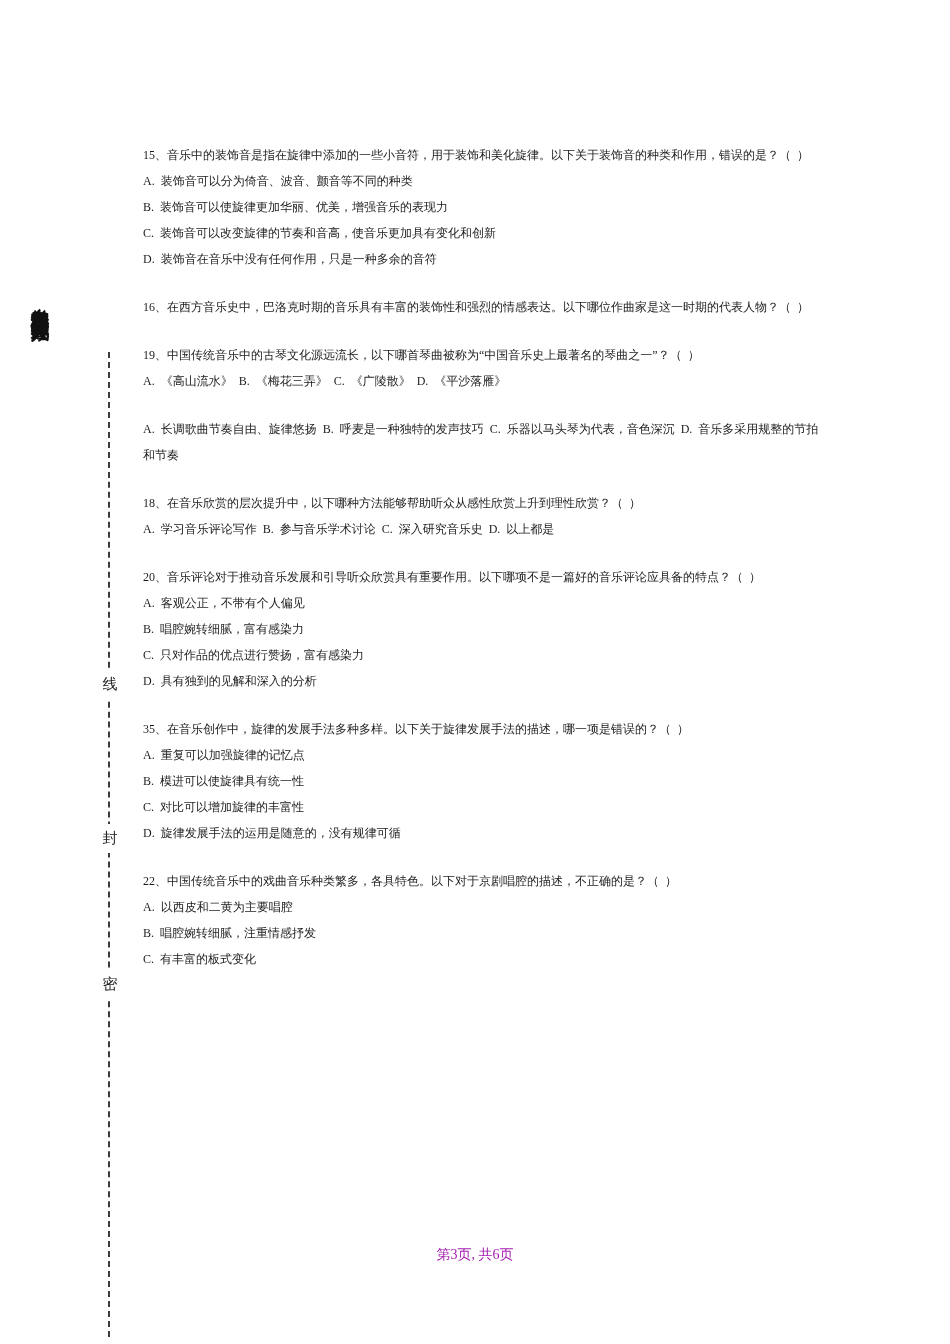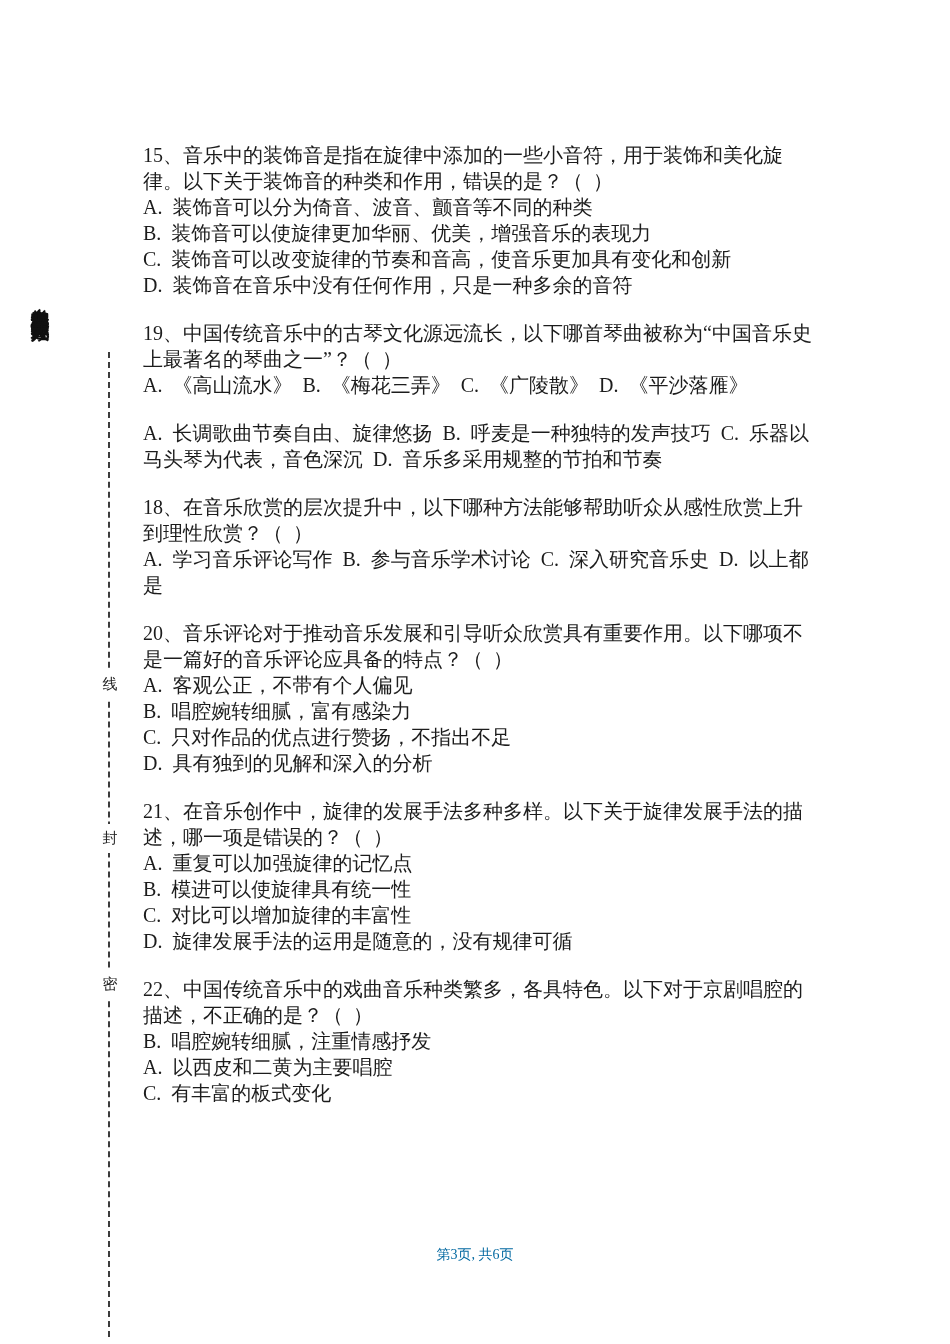--- a/index.html
+++ b/index.html
@@ -47,34 +47,34 @@
   }
   .seal-char.c0 { top: 318px; }
   .seal-char.c1 { top: 472px; }
   .seal-char.c2 { top: 618px; }
   
   .content {
     position: absolute;
     left: 143px;
     top: 142px;
     width: 678px;
-    font-size: 20px;
+    font-size: 12px;
     line-height: 26px;
   }
   .question { margin-bottom: 22px; }
   .stem, .option { white-space: pre-wrap; }
   
   .footer {
     position: absolute;
     left: 0;
     right: 0;
     top: 1246px;
     text-align: center;
     font-size: 14px;
-    color: #0369a1;
+    color: #a21caf;
   }
 </style>
 </head>
 <body>
 
 <div class="page">
 
   <div class="margin-vertical">自觉遵守考场纪律如考试作弊此答卷无效</div>
 
   <div class="seal-line">
@@ -87,56 +87,57 @@
 
     <section class="question">
       <p class="stem">15、音乐中的装饰音是指在旋律中添加的一些小音符，用于装饰和美化旋律。以下关于装饰音的种类和作用，错误的是？（  ）</p>
       <p class="option">A.  装饰音可以分为倚音、波音、颤音等不同的种类</p>
       <p class="option">B.  装饰音可以使旋律更加华丽、优美，增强音乐的表现力</p>
       <p class="option">C.  装饰音可以改变旋律的节奏和音高，使音乐更加具有变化和创新</p>
       <p class="option">D.  装饰音在音乐中没有任何作用，只是一种多余的音符</p>
     </section>
 
     <section class="question">
+      <p class="stem">16、在西方音乐史中，巴洛克时期的音乐具有丰富的装饰性和强烈的情感表达。以下哪位作曲家是这一时期的代表人物？（  ）</p>
     </section>
 
     <section class="question">
       <p class="stem">19、中国传统音乐中的古琴文化源远流长，以下哪首琴曲被称为“中国音乐史上最著名的琴曲之一”？（  ）</p>
       <p class="option">A.  《高山流水》  B.  《梅花三弄》  C.  《广陵散》  D.  《平沙落雁》</p>
     </section>
 
     <section class="question">
       <p class="option">A.  长调歌曲节奏自由、旋律悠扬  B.  呼麦是一种独特的发声技巧  C.  乐器以马头琴为代表，音色深沉  D.  音乐多采用规整的节拍和节奏</p>
     </section>
 
     <section class="question">
       <p class="stem">18、在音乐欣赏的层次提升中，以下哪种方法能够帮助听众从感性欣赏上升到理性欣赏？（  ）</p>
       <p class="option">A.  学习音乐评论写作  B.  参与音乐学术讨论  C.  深入研究音乐史  D.  以上都是</p>
     </section>
 
     <section class="question">
       <p class="stem">20、音乐评论对于推动音乐发展和引导听众欣赏具有重要作用。以下哪项不是一篇好的音乐评论应具备的特点？（  ）</p>
       <p class="option">A.  客观公正，不带有个人偏见</p>
       <p class="option">B.  唱腔婉转细腻，富有感染力</p>
-      <p class="option">C.  只对作品的优点进行赞扬，不指出不足</p>
+      <p class="option">C.  只对作品的优点进行赞扬，富有感染力</p>
       <p class="option">D.  具有独到的见解和深入的分析</p>
     </section>
 
     <section class="question">
-      <p class="stem">21、在音乐创作中，旋律的发展手法多种多样。以下关于旋律发展手法的描述，哪一项是错误的？（  ）</p>
+      <p class="stem">35、在音乐创作中，旋律的发展手法多种多样。以下关于旋律发展手法的描述，哪一项是错误的？（  ）</p>
       <p class="option">A.  重复可以加强旋律的记忆点</p>
       <p class="option">B.  模进可以使旋律具有统一性</p>
       <p class="option">C.  对比可以增加旋律的丰富性</p>
       <p class="option">D.  旋律发展手法的运用是随意的，没有规律可循</p>
     </section>
 
     <section class="question">
       <p class="stem">22、中国传统音乐中的戏曲音乐种类繁多，各具特色。以下对于京剧唱腔的描述，不正确的是？（  ）</p>
+      <p class="option">A.  以西皮和二黄为主要唱腔</p>
       <p class="option">B.  唱腔婉转细腻，注重情感抒发</p>
-      <p class="option">A.  以西皮和二黄为主要唱腔</p>
       <p class="option">C.  有丰富的板式变化</p>
     </section>
 
   </div>
 
   <div class="footer">第3页, 共6页</div>
 
 </div>
 
 </body></html>

